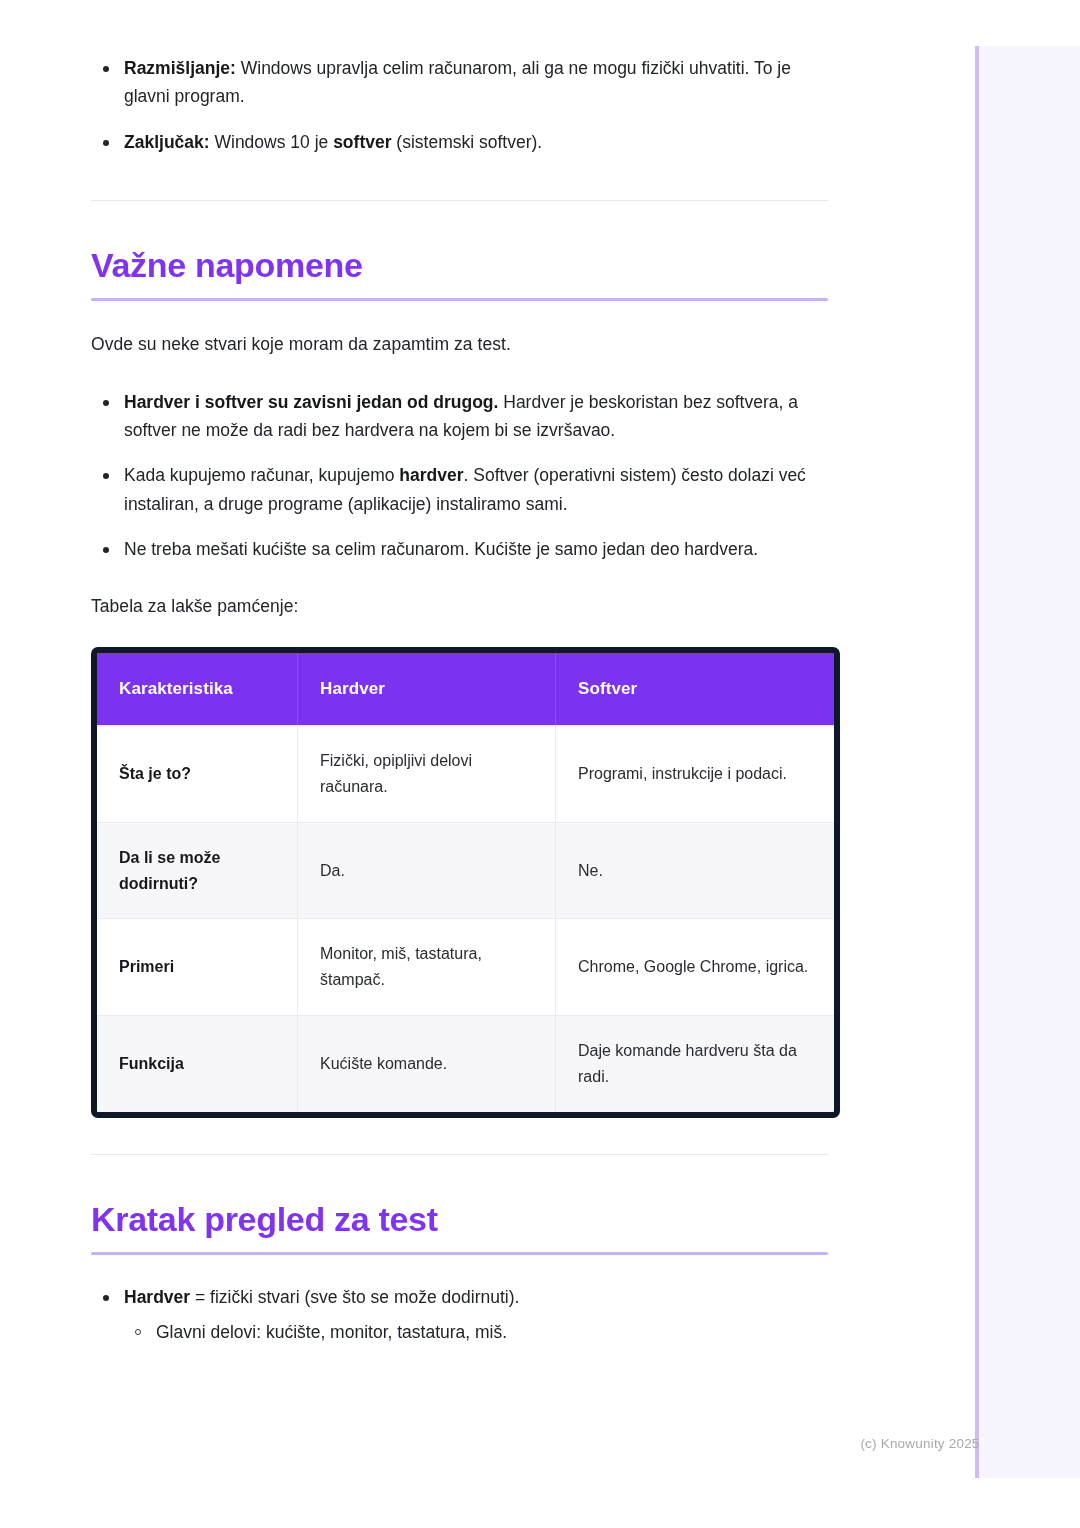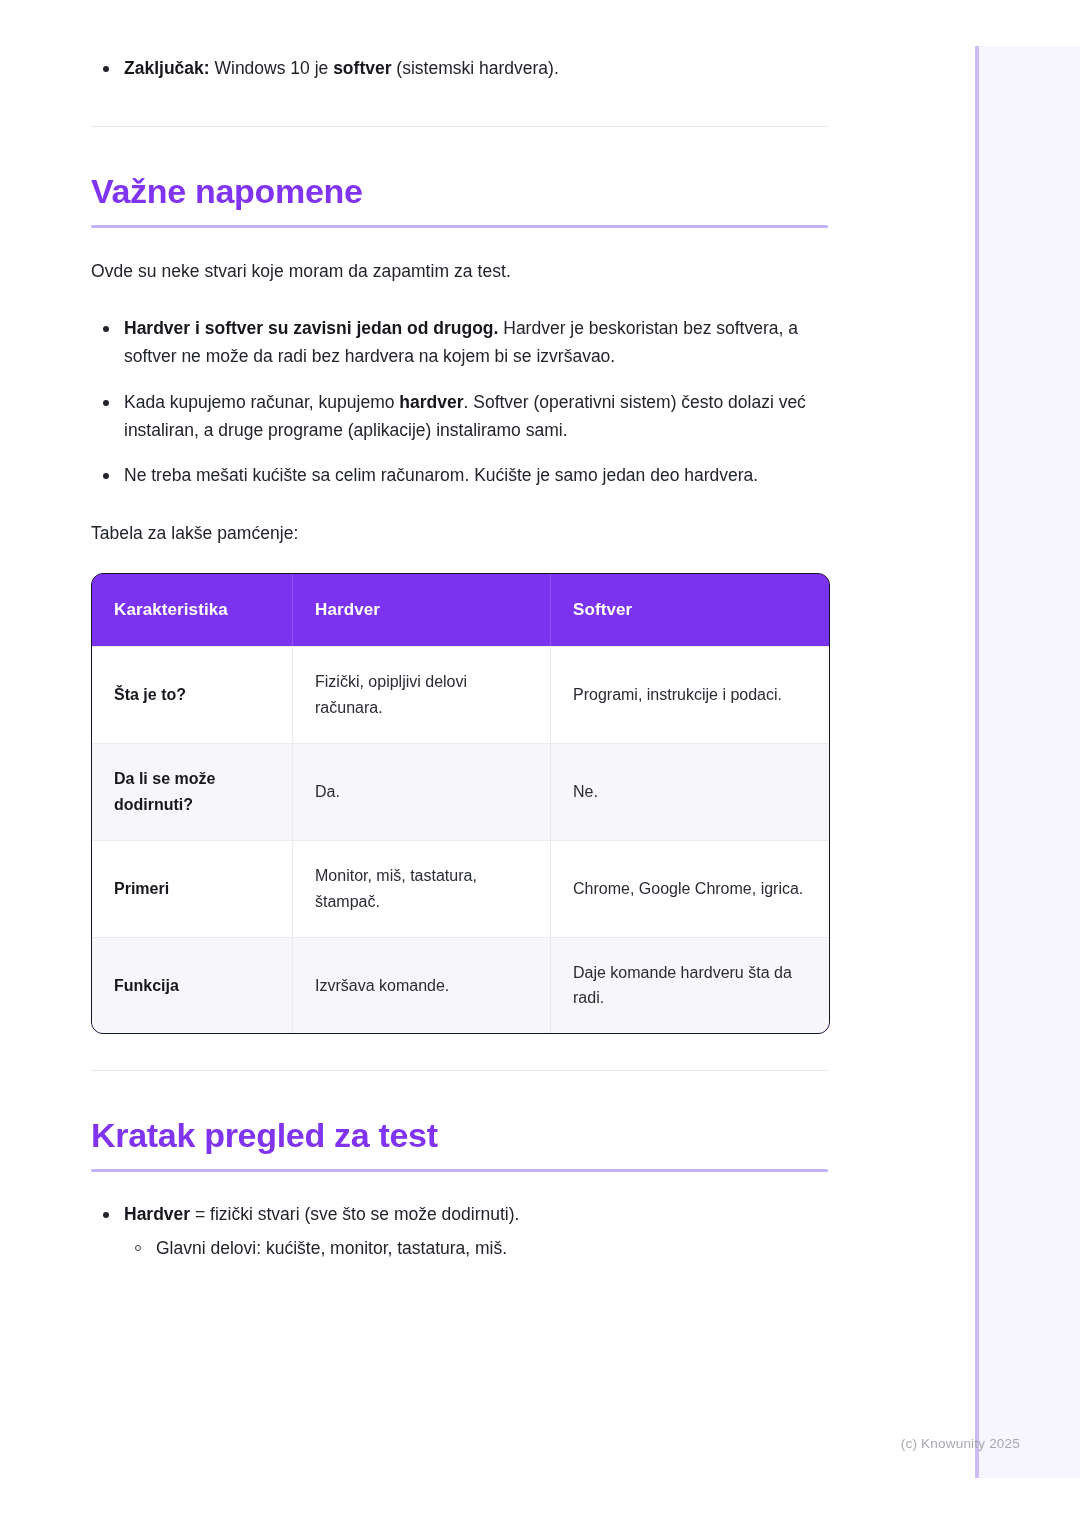--- a/index.html
+++ b/index.html
@@ -39,21 +39,21 @@
   }
 
   #watermark {
     position:absolute;
     left:820px;
     top:1436px;
     width:200px;
     font-size:13.5px;
     color:#a8a8b0;
     letter-spacing:0.2px;
-    text-align:right;
+    text-align:center;
     white-space:nowrap;
   }
 
   
   #content {
     position:absolute;
     left:91px;
     top:0;
     width:737px;
   }
@@ -143,22 +143,22 @@
     background:#c4b2f4;
     border-radius:2px;
   }
 
   
   table.cmp {
     width:737px;
     border-collapse:separate;
     border-spacing:0;
     table-layout:fixed;
-    border:1px solid #0f172a;
-    border-radius:12px;
+    border:6px solid #0f172a;
+    border-radius:7px;
     overflow:hidden;
     background:#a21caf;
   }
   table.cmp th {
     background:#7c33ef;
     color:#ffffff;
     font-size:17px;
     font-weight:700;
     text-align:left;
     padding:26px 22px;
@@ -195,21 +195,24 @@
 
   <div id="edge-panel"></div>
   <div id="edge-rule"></div>
 
   <div id="watermark">(c) Knowunity 2025</div>
 
   <div id="content">
 
     <ul class="bullets" style="margin-top:54px;">
       <li>
-        <span class="b">Zaključak:</span><span> Windows 10 je </span><span class="b">softver</span><span> (sistemski hardvera).</span>
+        <span class="b">Razmišljanje:</span><span> Windows upravlja celim računarom, ali ga ne mogu fizički uhvatiti. To je glavni program.</span>
+      </li>
+      <li>
+        <span class="b">Zaključak:</span><span> Windows 10 je </span><span class="b">softver</span><span> (sistemski softver).</span>
       </li>
     </ul>
 
     <div class="hr" style="margin-top:44px;"></div>
 
     <h2 class="sec" style="margin-top:46px;">Važne napomene</h2>
     <div class="sec-underline"></div>
 
     <p class="para" style="margin-top:29px;">Ovde su neke stvari koje moram da zapamtim za test.</p>
 
@@ -251,21 +254,21 @@
           <td>Da.</td>
           <td>Ne.</td>
         </tr>
         <tr>
           <td class="rowhead">Primeri</td>
           <td>Monitor, miš, tastatura, štampač.</td>
           <td>Chrome, Google Chrome, igrica.</td>
         </tr>
         <tr>
           <td class="rowhead">Funkcija</td>
-          <td>Izvršava komande.</td>
+          <td>Kućište komande.</td>
           <td>Daje komande hardveru šta da radi.</td>
         </tr>
       </tbody>
     </table>
 
     <div class="hr" style="margin-top:36px;"></div>
 
     <h2 class="sec" style="margin-top:46px;">Kratak pregled za test</h2>
     <div class="sec-underline"></div>
 

